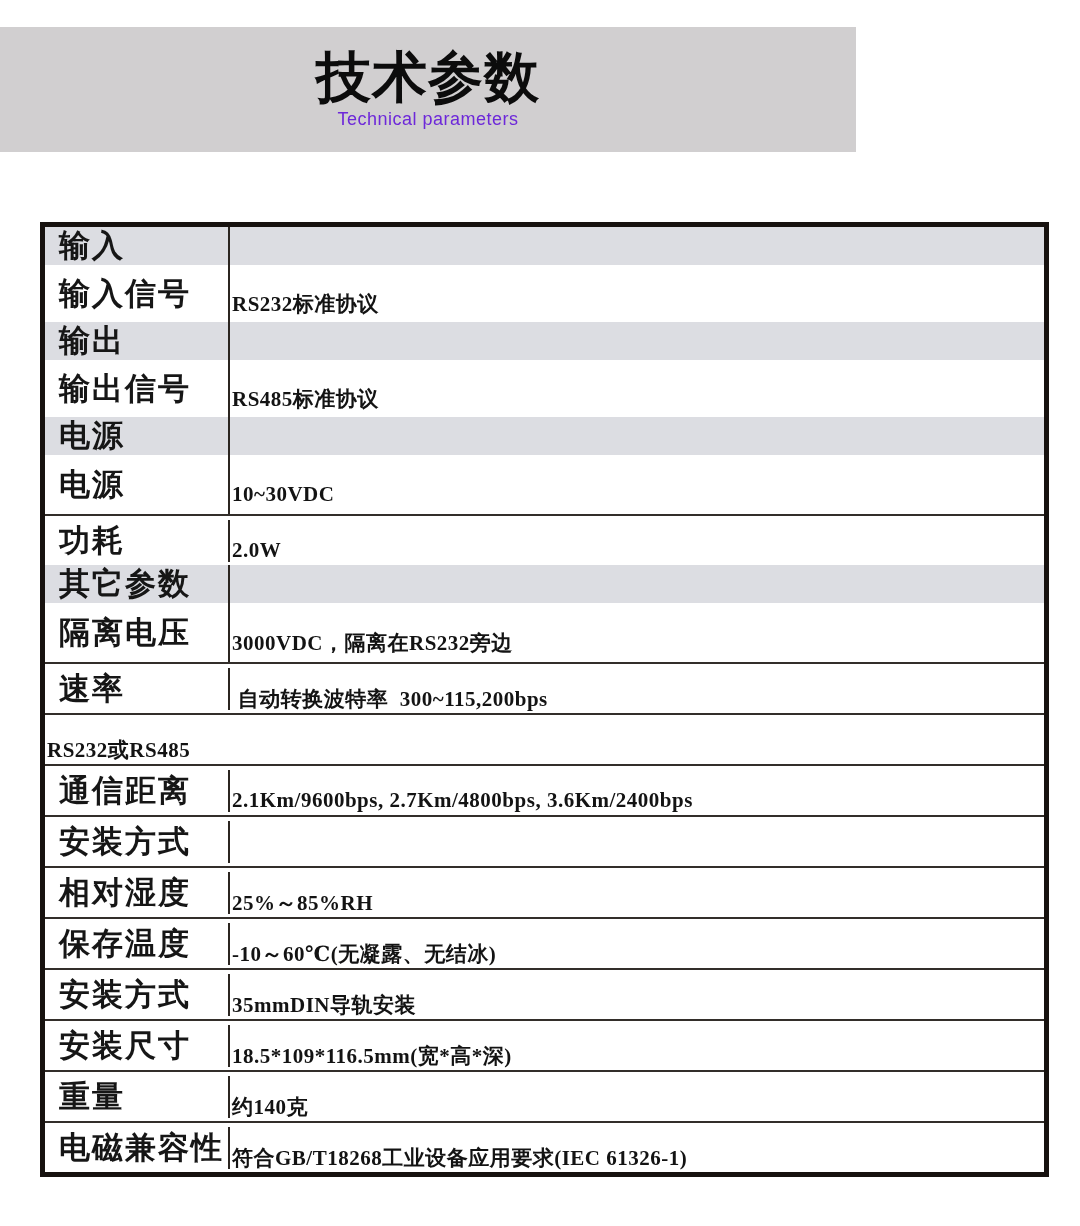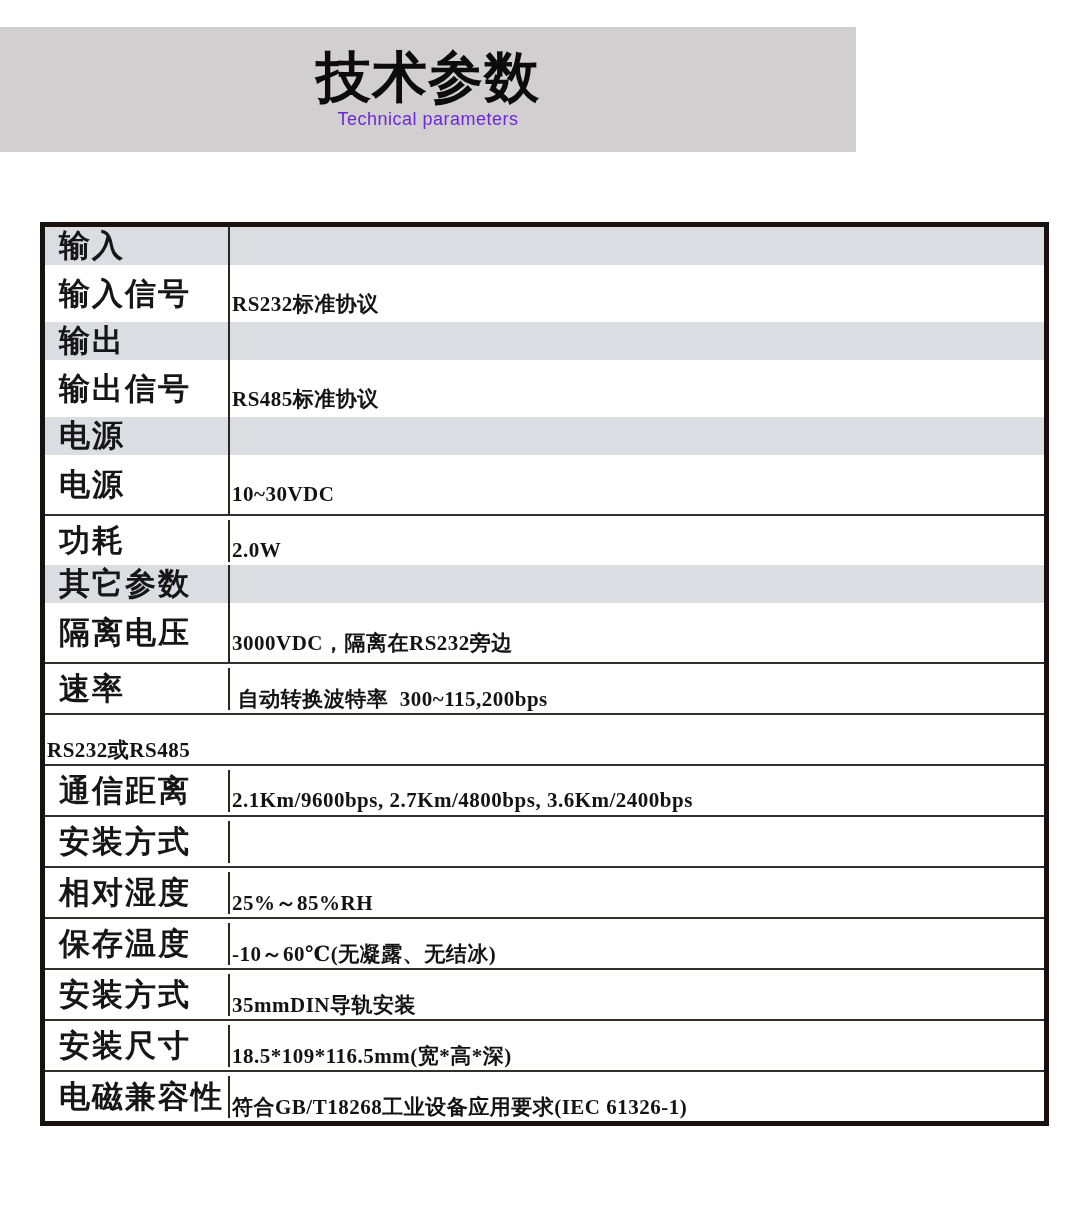--- a/index.html
+++ b/index.html
@@ -123,18 +123,22 @@
   </div>
       <div class="trow line">
     <div class="cell label">安装方式</div>
     <div class="cell value">35mmDIN导轨安装</div>
   </div>
       <div class="trow line">
     <div class="cell label">安装尺寸</div>
     <div class="cell value">18.5*109*116.5mm(宽*高*深)</div>
   </div>
       <div class="trow line">
+    <div class="cell label">重量</div>
+    <div class="cell value">约140克</div>
+  </div>
+      <div class="trow line">
     <div class="cell label">电磁兼容性</div>
     <div class="cell value">符合GB/T18268工业设备应用要求(IEC 61326-1)</div>
   </div>
     </div>
 
 </div>
 
 </body></html>

